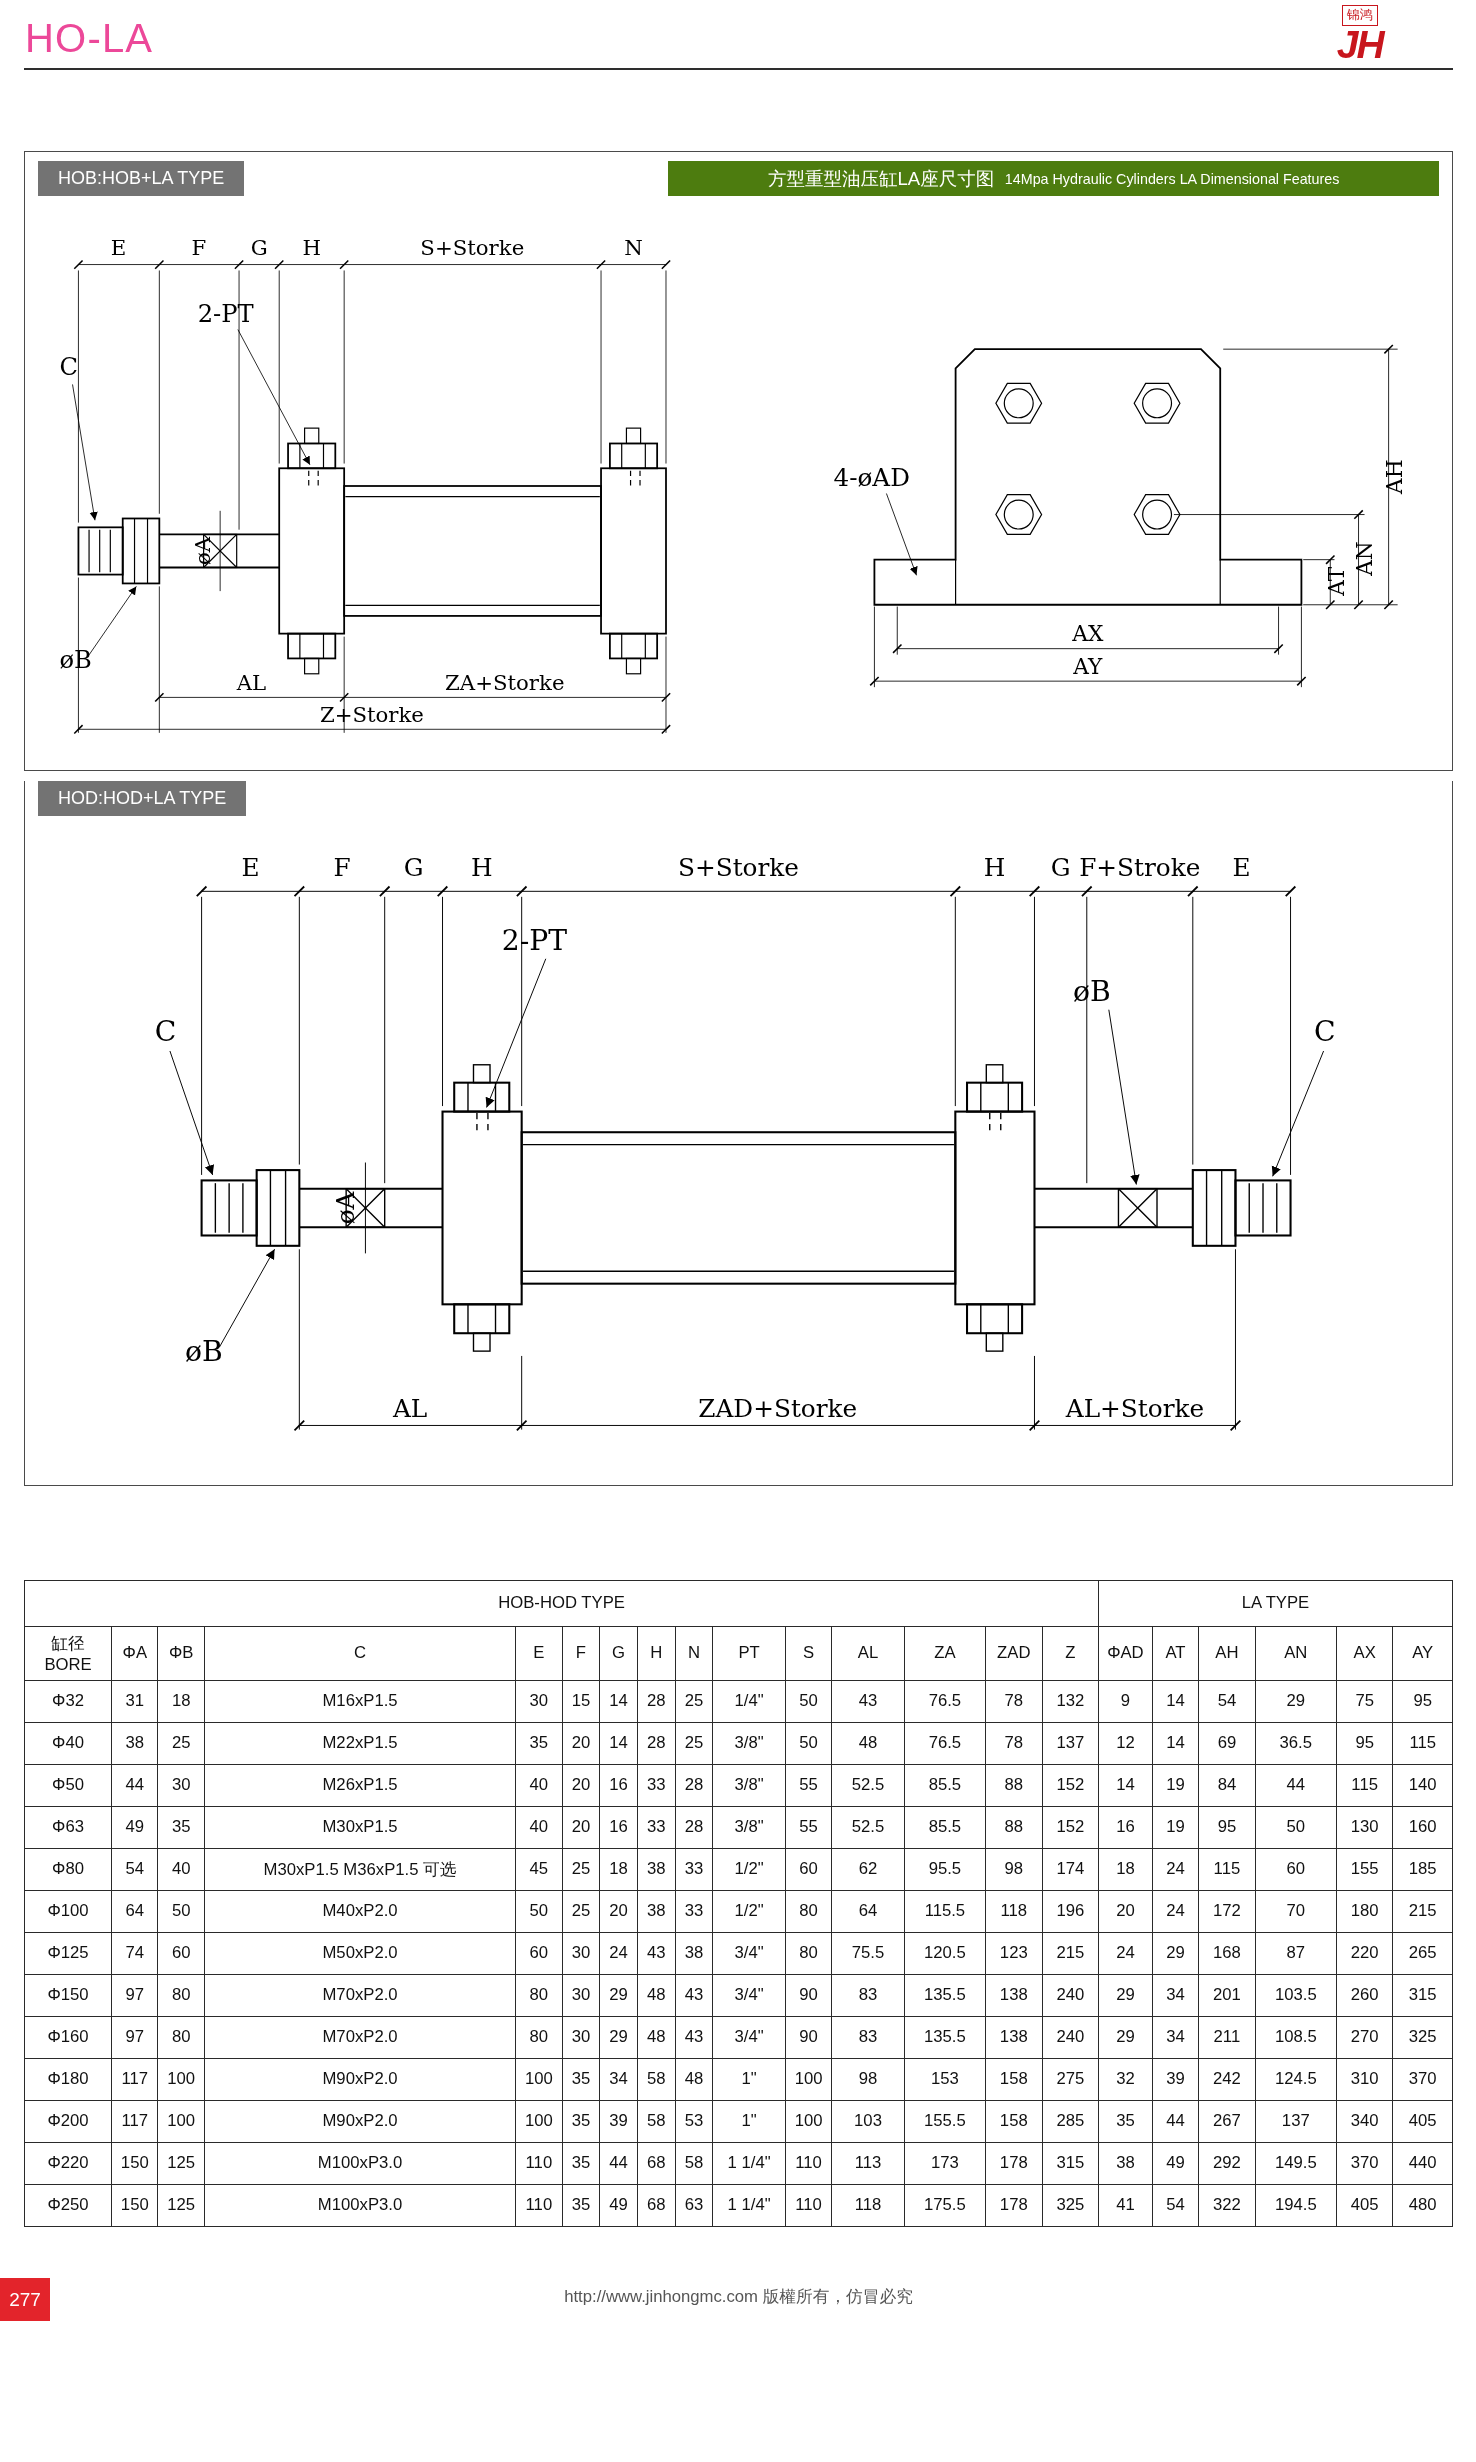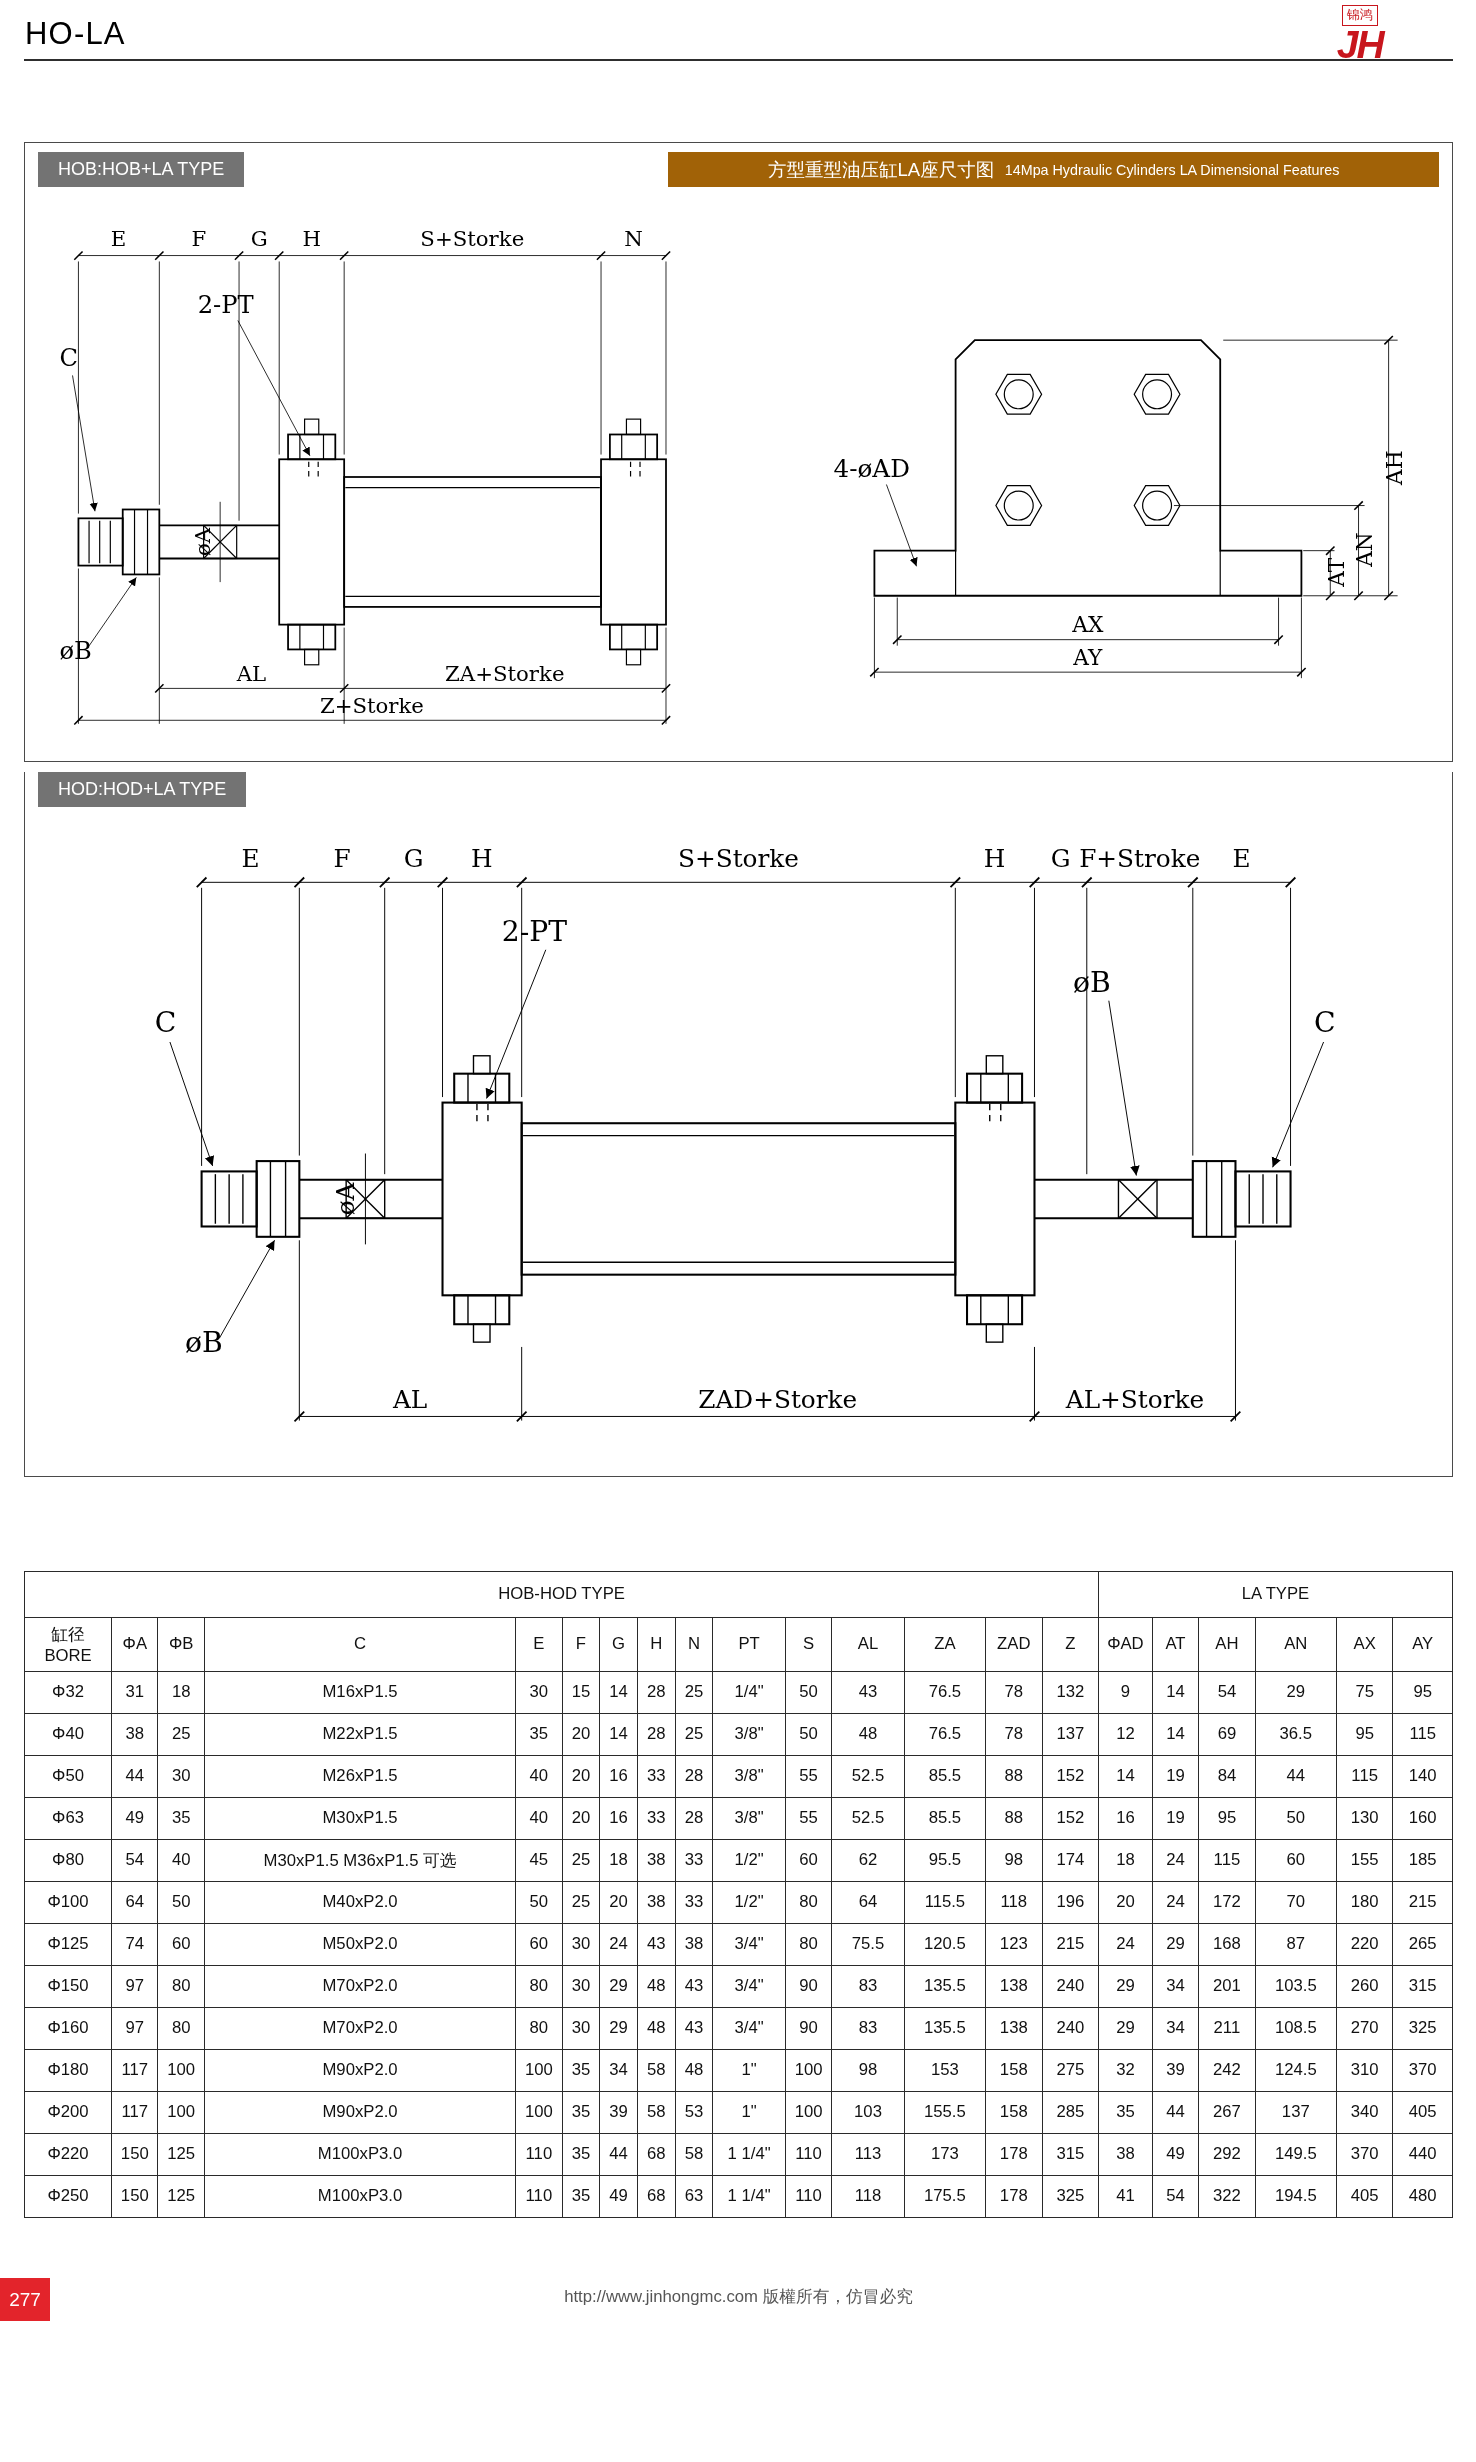--- a/index.html
+++ b/index.html
@@ -1,33 +1,33 @@
 <!DOCTYPE html>
 <html style="font-size:9.5px"><head>
 <meta charset="utf-8">
 <style>
   * { box-sizing: border-box; margin: 0; padding: 0; }
   body { background: #ffffff; font-family: "Liberation Sans", sans-serif; }
   .page { position: relative; width: 1477px; height: 2462px; background: #fff; overflow: hidden; }
 
   
   .hdr { position: relative; padding-top: 15.5px; }
-  .hdr h1 { margin-left: 25px; font-size: 31px; font-weight: 500; letter-spacing: 1.2px; color: #000000; }
+  .hdr h1 { margin-left: 25px; font-size: 40px; font-weight: 500; letter-spacing: 1.2px; color: #ec4899; }
   .rule { border-top: 2.4px solid #2e2e2e; margin: 7.1px 24px 0 24px; }
   .logo { position: absolute; top: 4.8px; right: 94px; text-align: center; color: #c8161d; }
   .logo-cn { display: inline-block; font-size: 13px; border: 1.2px solid #c8161d; padding: 0.6px 4.2px; margin-bottom: 1.2px; }
   .logo-jh { font-size: 39px; font-weight: bold; font-style: italic; letter-spacing: -1.8px; line-height: 0.9; }
 
   
   .panel { margin: 0 24px; border: 1.2px solid #4a4a4a; background: #fff; }
   .panel.first { margin-top: 81px; }
   .panel.second { border-top: none; }
   .panel-head { display: flex; align-items: stretch; margin: 9.5px 13px 0 13px; }
   .tag { background: #737373; color: #fff; font-size: 18px; padding: 7.1px 20px; white-space: nowrap; }
-  .titlebar { margin-left: auto; width: 55%; background: #a16207; color: #fff; display: flex; align-items: center; justify-content: center; gap: 10.7px; padding: 4.8px 6px; }
+  .titlebar { margin-left: auto; width: 55%; background: #4d7c0f; color: #fff; display: flex; align-items: center; justify-content: center; gap: 10.7px; padding: 4.8px 6px; }
   .titlebar .cn { font-size: 18.5px; }
   .titlebar .en { font-size: 14.3px; }
   .drawings { display: flex; justify-content: space-between; align-items: flex-start; padding: 24px 24px 18px 18px; }
   .hod-wrap { display: flex; justify-content: center; padding: 20px 0 29px 0; }
 
   
   svg { display: block; }
   svg .ln  { fill: none; stroke: #000; stroke-width: 3; }
   svg .md  { fill: none; stroke: #000; stroke-width: 2; }
   svg .xt  { fill: none; stroke: #000; stroke-width: 1.4; }

